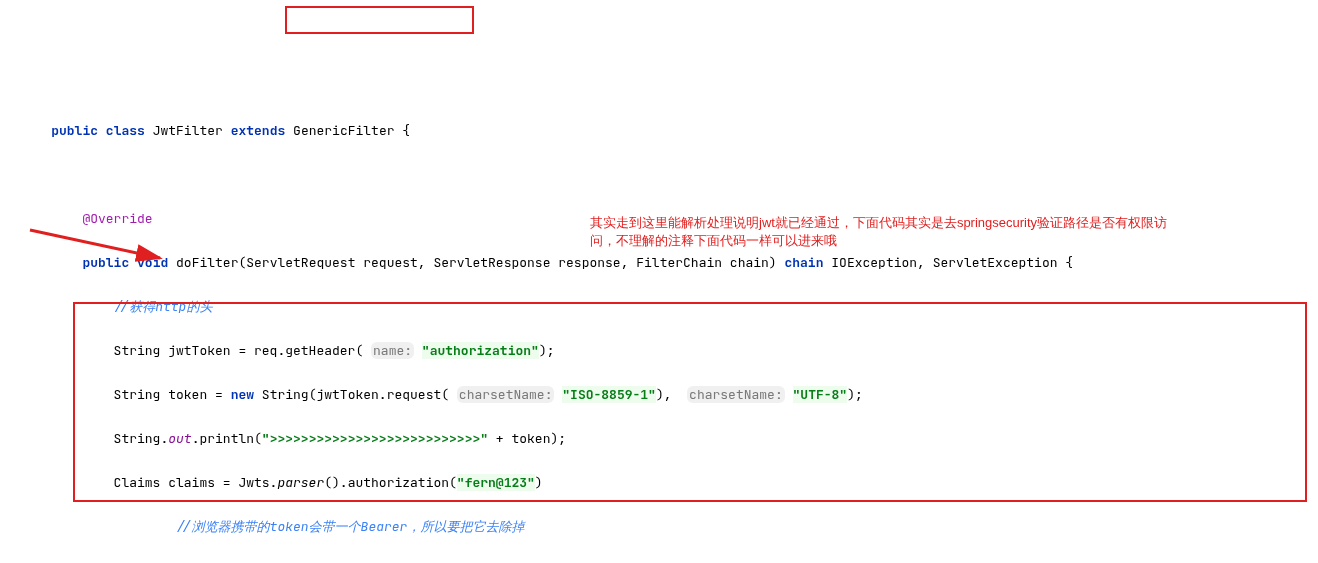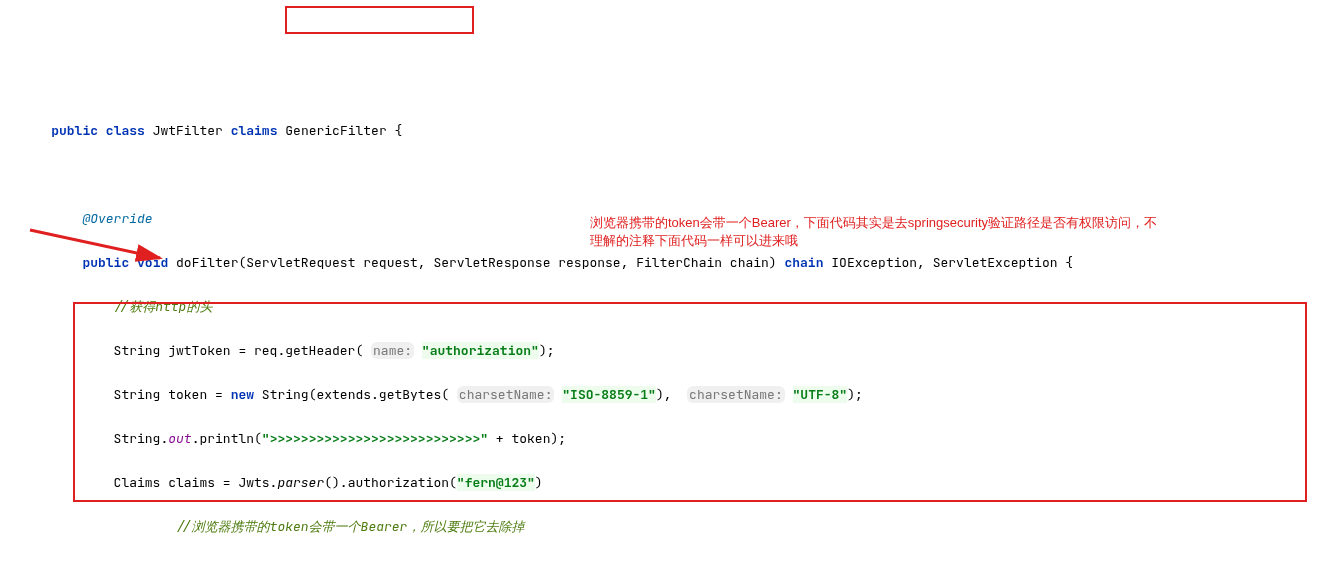--- a/index.html
+++ b/index.html
@@ -10,24 +10,24 @@
     line-height: 22px;
     background: #ffffff;
     color: #000000;
     white-space: pre;
     position: relative;
     width: 1318px;
     box-sizing: border-box;
     overflow: hidden;
   }
   .kw { color: #0033b3; font-weight: bold; }
-  .ann { color: #0369a1; font-style: italic; }
+  .ann { color: #a21caf; }
   .str { color: #067d17; font-weight: bold; }
   .str-bg { background: #edfced; }
-  .comment { color: #4d7c0f; font-style: italic; margin-top: 48px; }
+  .comment { color: #3b82f6; font-style: italic; margin-top: 48px; }
   .param-hint { color: #787878; background: #f0f0f0; border-radius: 6px; padding: 0 2px; font-style: normal; }
   .static-field { color: #871094; font-style: italic; margin-top: 29px; }
   .static-method { font-style: italic; }
   .red-box1 {
     position: absolute;
     border: 2px solid #e02020;
     pointer-events: none;
   }
   .red-text {
     color: #e02020;
@@ -43,27 +43,27 @@
     pointer-events: none;
   }
   .code { position: relative; }
 </style>
 </head>
 <body>
 
 
 
 <div class="code">
-<div>    <span class="kw">public</span> <span class="kw">class</span> <span>JwtFilter</span> <span class="kw">claims</span> <span>GenericFilter</span> <span>{</span></div>
+<div>    <span class="kw">public</span> <span class="kw">class</span> <span>JwtFilter</span> <span class="kw">extends</span> <span>GenericFilter</span> <span>{</span></div>
 <div> </div>
 <div>        <span class="ann">@Override</span></div>
 <div>        <span class="kw">public</span> <span class="kw">void</span> <span>doFilter</span><span>(ServletRequest request, ServletResponse response, FilterChain chain)</span> <span class="kw">chain</span> <span>IOException, ServletException {</span></div>
 <div>            <span class="comment">//获得http的头</span></div>
 <div>            <span>String jwtToken = req.getHeader(</span> <span class="param-hint">name:</span> <span class="str str-bg">"authorization"</span><span>);</span></div>
-<div>            <span>String token = </span><span class="kw">new</span><span> String(extends.getBytes(</span> <span class="param-hint">charsetName:</span> <span class="str str-bg">"ISO-8859-1"</span><span>), </span> <span class="param-hint">charsetName:</span> <span class="str str-bg">"UTF-8"</span><span>);</span></div>
+<div>            <span>String token = </span><span class="kw">new</span><span> String(jwtToken.request(</span> <span class="param-hint">charsetName:</span> <span class="str str-bg">"ISO-8859-1"</span><span>), </span> <span class="param-hint">charsetName:</span> <span class="str str-bg">"UTF-8"</span><span>);</span></div>
 <div>            <span>String.</span><span class="static-field">out</span><span>.println(</span><span class="str">"&gt;&gt;&gt;&gt;&gt;&gt;&gt;&gt;&gt;&gt;&gt;&gt;&gt;&gt;&gt;&gt;&gt;&gt;&gt;&gt;&gt;&gt;&gt;&gt;&gt;&gt;&gt;"</span><span> + token);</span></div>
 <div>            <span>Claims claims = Jwts.</span><span class="static-method">parser</span><span>().authorization(</span><span class="str str-bg">"fern@123"</span><span>)</span></div>
 <div>                    <span class="comment">//浏览器携带的token会带一个Bearer，所以要把它去除掉</span></div>
 
 
 
 
 
 
 
@@ -73,21 +73,21 @@
 
 </div>
 
 
 <div class="red-box1" style="left:285px; top:6px; width:185px; height:24px;"></div>
 
 
 <div class="red-box1" style="left:73px; top:302px; width:1230px; height:196px;"></div>
 
 
-<div class="red-text" style="left:590px; top:214px;">浏览器携带的token会带一个Bearer，下面代码其实是去springsecurity验证路径是否有权限访问，不理解的注释下面代码一样可以进来哦</div>
+<div class="red-text" style="left:590px; top:214px;">其实走到这里能解析处理说明jwt就已经通过，下面代码其实是去springsecurity验证路径是否有权限访问，不理解的注释下面代码一样可以进来哦</div>
 
 
 <svg class="arrow" style="left:20px; top:220px;" width="150" height="50">
   <defs>
     <marker id="ah" markerWidth="10" markerHeight="10" refX="8" refY="3" orient="auto">
       <path d="M0,0 L0,6 L9,3 z" fill="#e02020"></path>
     </marker>
   </defs>
   <line x1="10" y1="10" x2="140" y2="38" stroke="#e02020" stroke-width="3" marker-end="url(#ah)"></line>
 </svg>

